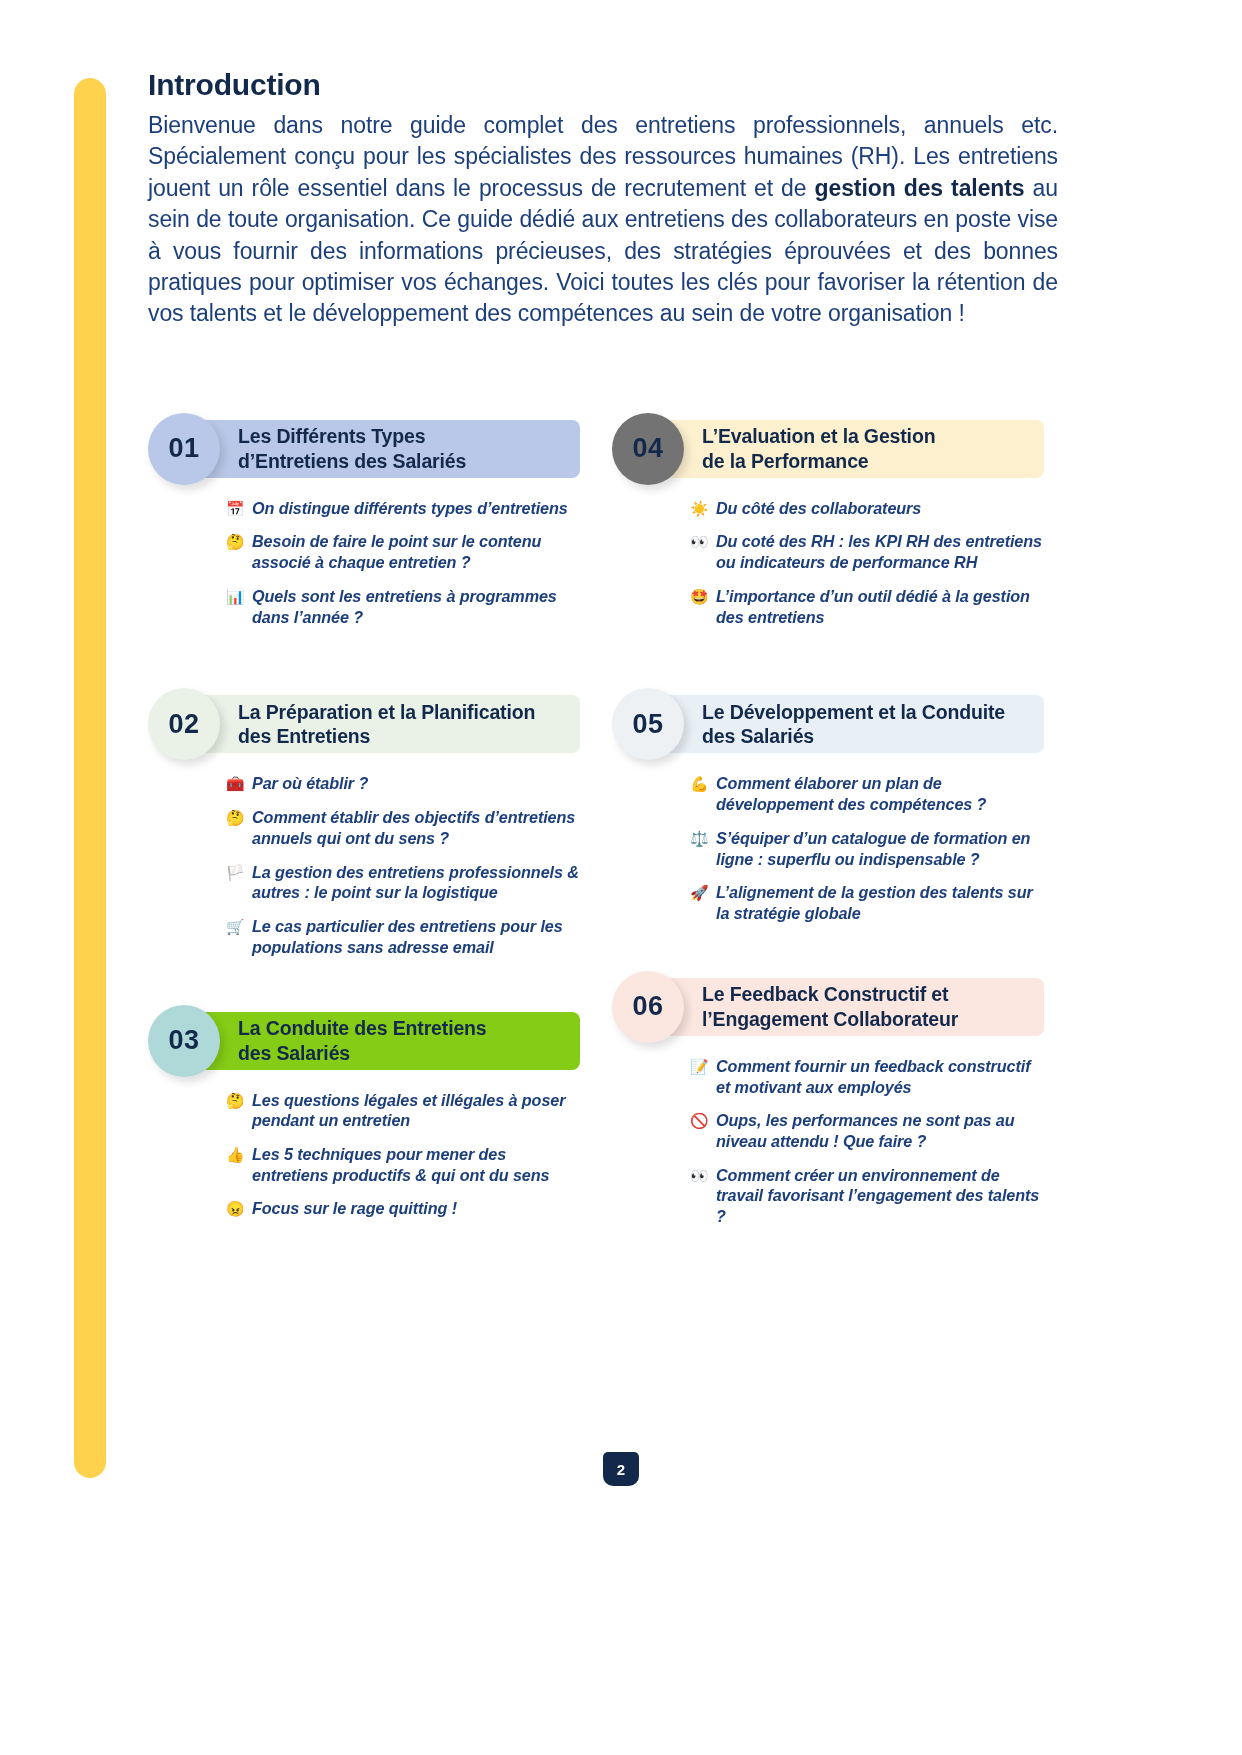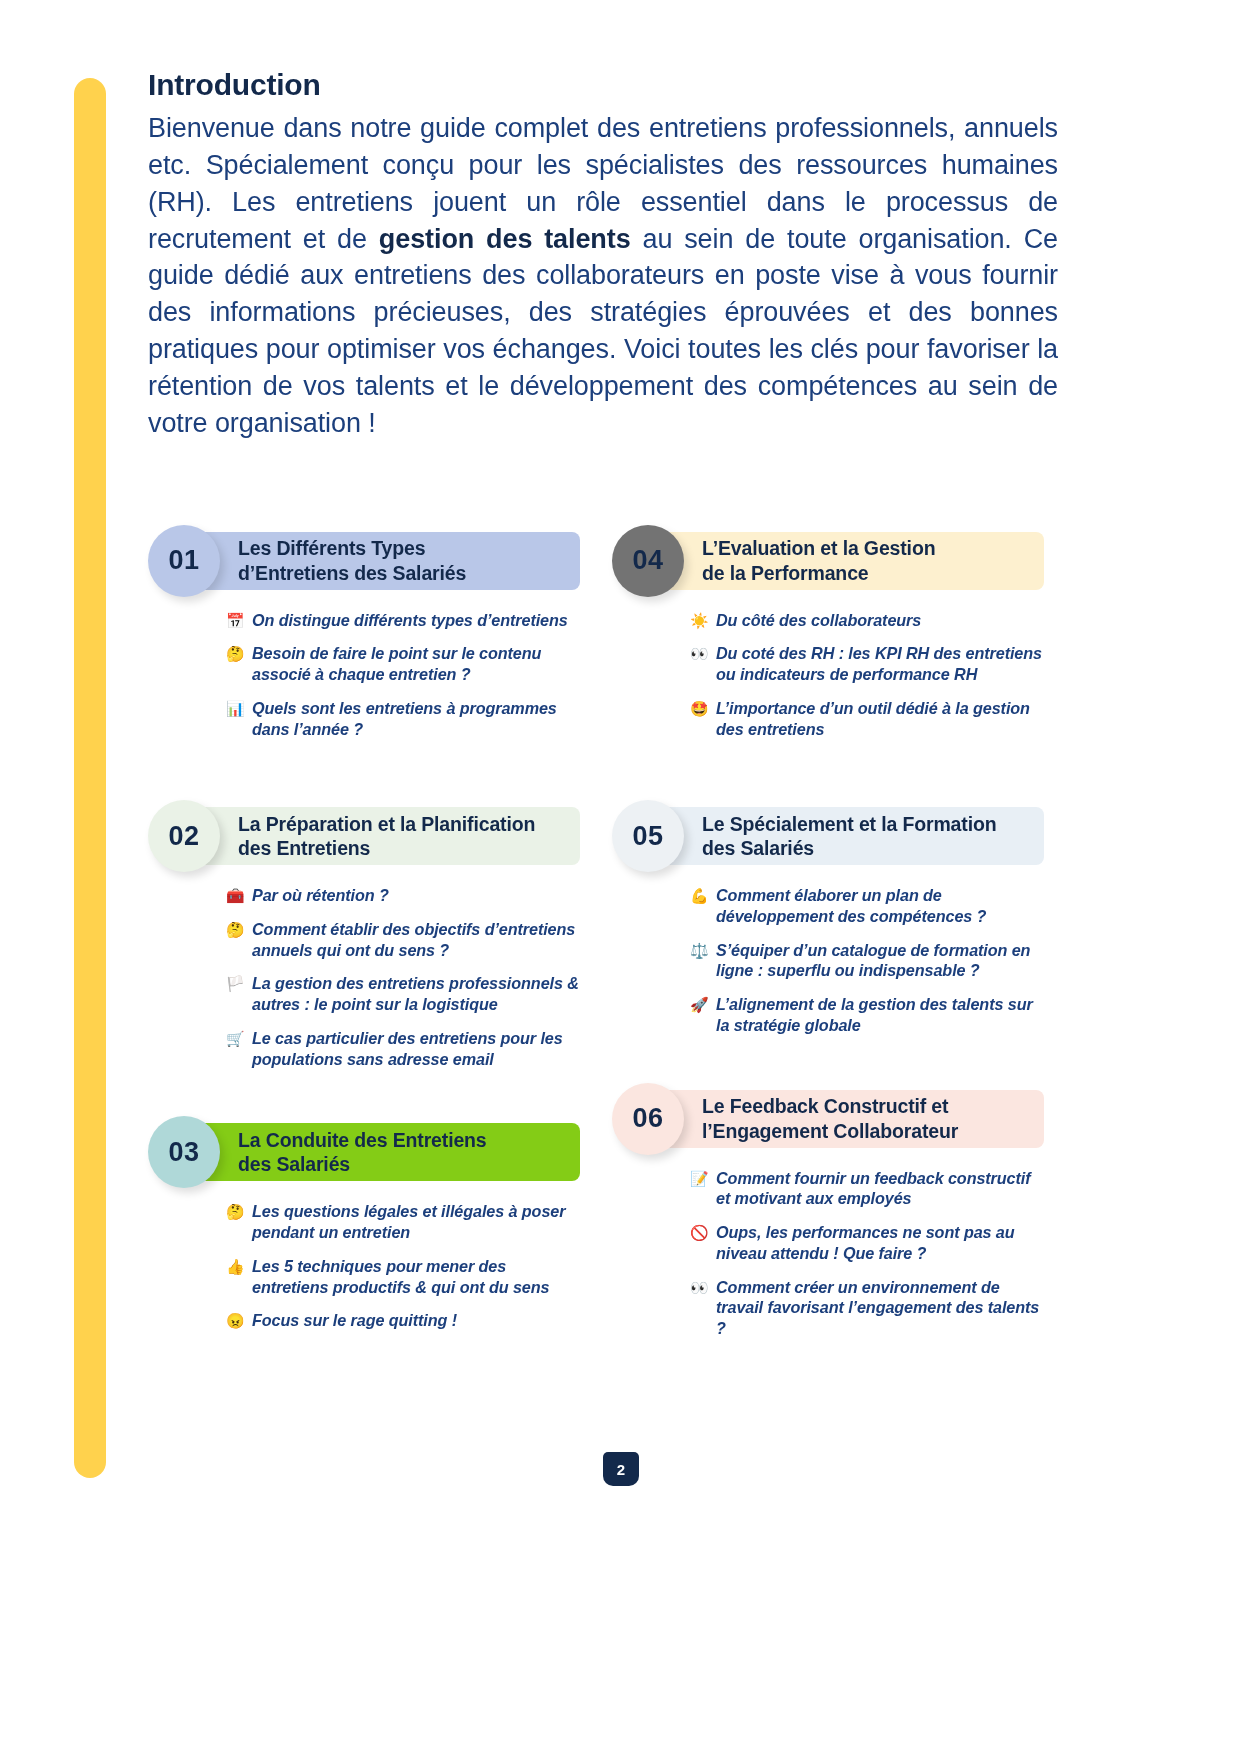--- a/index.html
+++ b/index.html
@@ -40,21 +40,21 @@
   
   .intro-title {
     font-size: 30px;
     font-weight: bold;
     color: #13294b;
     letter-spacing: -0.2px;
     margin-bottom: 8px;
   }
 
   .intro-body {
-    font-size: 27px;
+    font-size: 23px;
     line-height: 1.365;
     color: #1c3f7c;
     text-align: justify;
     letter-spacing: -0.1px;
   }
   .intro-body b { font-weight: bold; color: #13294b; }
 
   
   .sections {
     display: grid;
@@ -213,21 +213,21 @@
               <span>02</span>
             </div>
             <div class="sec-title">
               <span>La Préparation et la Planification</span><br>
               <span>des Entretiens</span>
             </div>
           </div>
           <div class="sec-items">
             <div class="item">
               <span class="item-ico">🧰</span>
-              <span class="item-txt">Par où rétention ?</span>
+              <span class="item-txt">Par où établir ?</span>
             </div>
             <div class="item">
               <span class="item-ico">🤔</span>
               <span class="item-txt">Comment établir des objectifs d’entretiens annuels qui ont du sens ?</span>
             </div>
             <div class="item">
               <span class="item-ico">🏳️</span>
               <span class="item-txt">La gestion des entretiens professionnels &amp; autres : le point sur la logistique</span>
             </div>
             <div class="item">
@@ -296,21 +296,21 @@
         </div>
 
         <div class="gap-a"></div>
 
         <div class="section">
           <div class="sec-head" style="background-color: rgb(232, 239, 245);">
             <div class="sec-num" style="background-color: rgb(237, 241, 244);">
               <span>05</span>
             </div>
             <div class="sec-title">
-              <span>Le Spécialement et la Formation</span><br>
+              <span>Le Développement et la Conduite</span><br>
               <span>des Salariés</span>
             </div>
           </div>
           <div class="sec-items">
             <div class="item">
               <span class="item-ico">💪</span>
               <span class="item-txt">Comment élaborer un plan de développement des compétences ?</span>
             </div>
             <div class="item">
               <span class="item-ico">⚖️</span>

